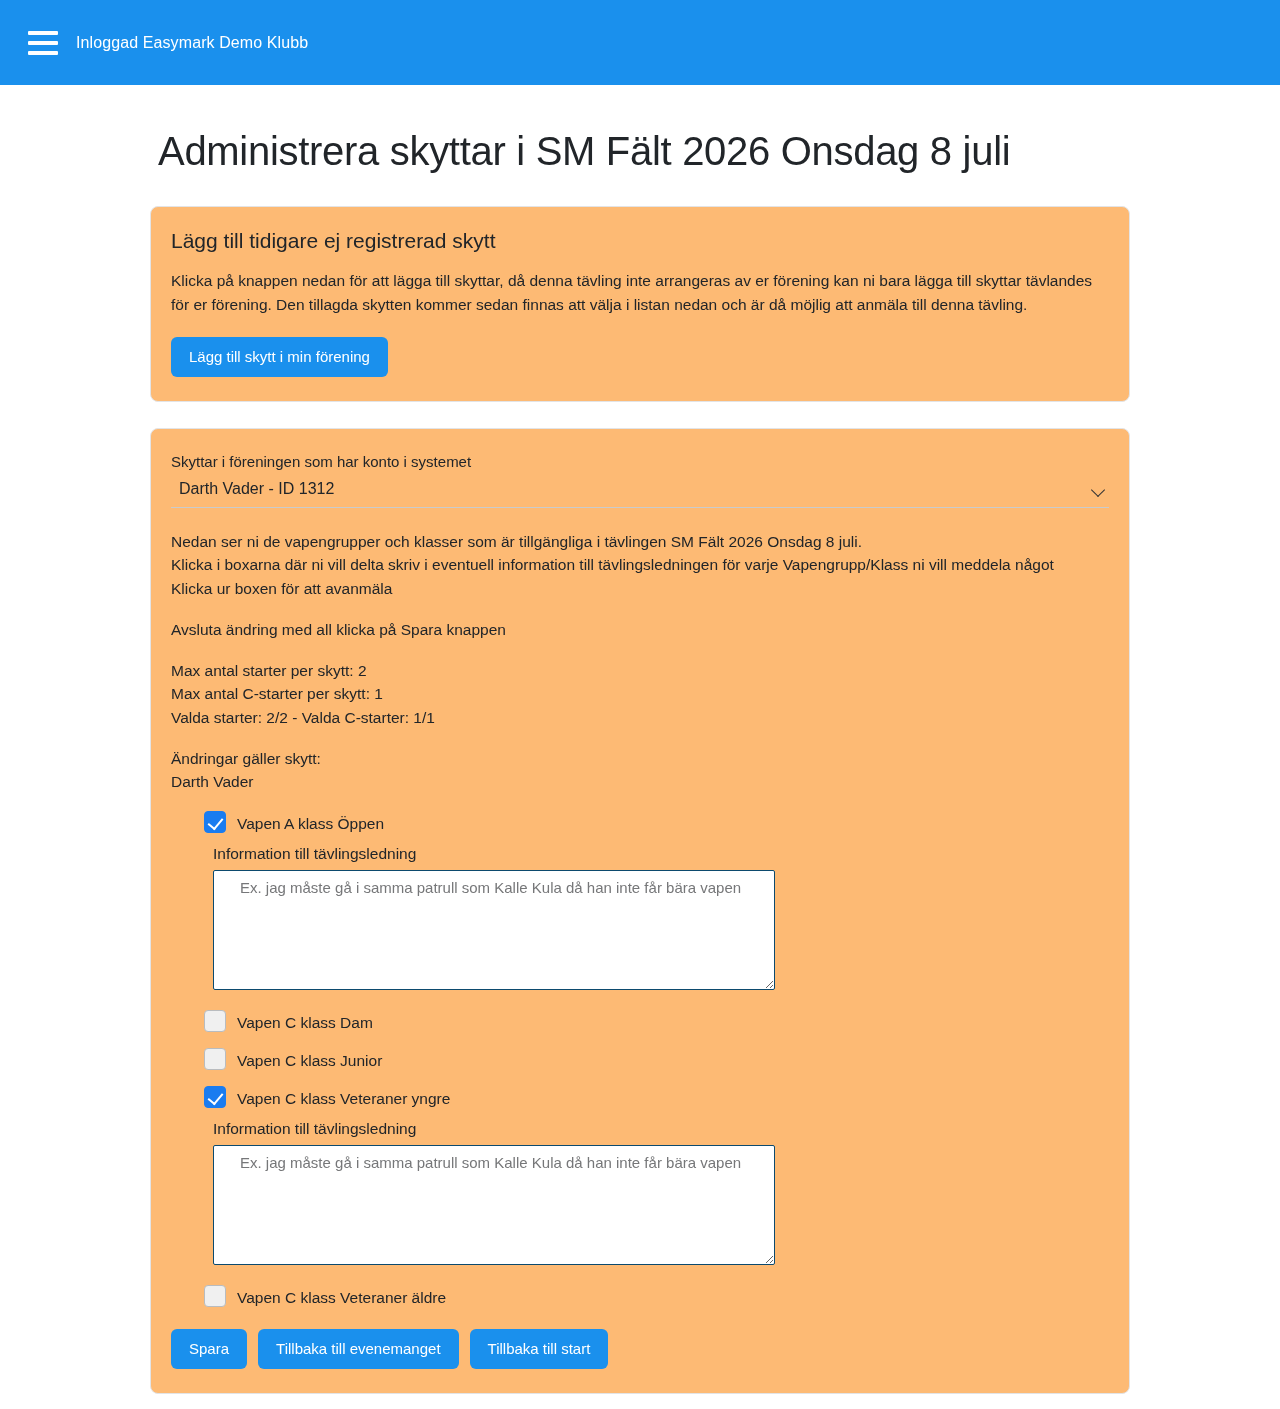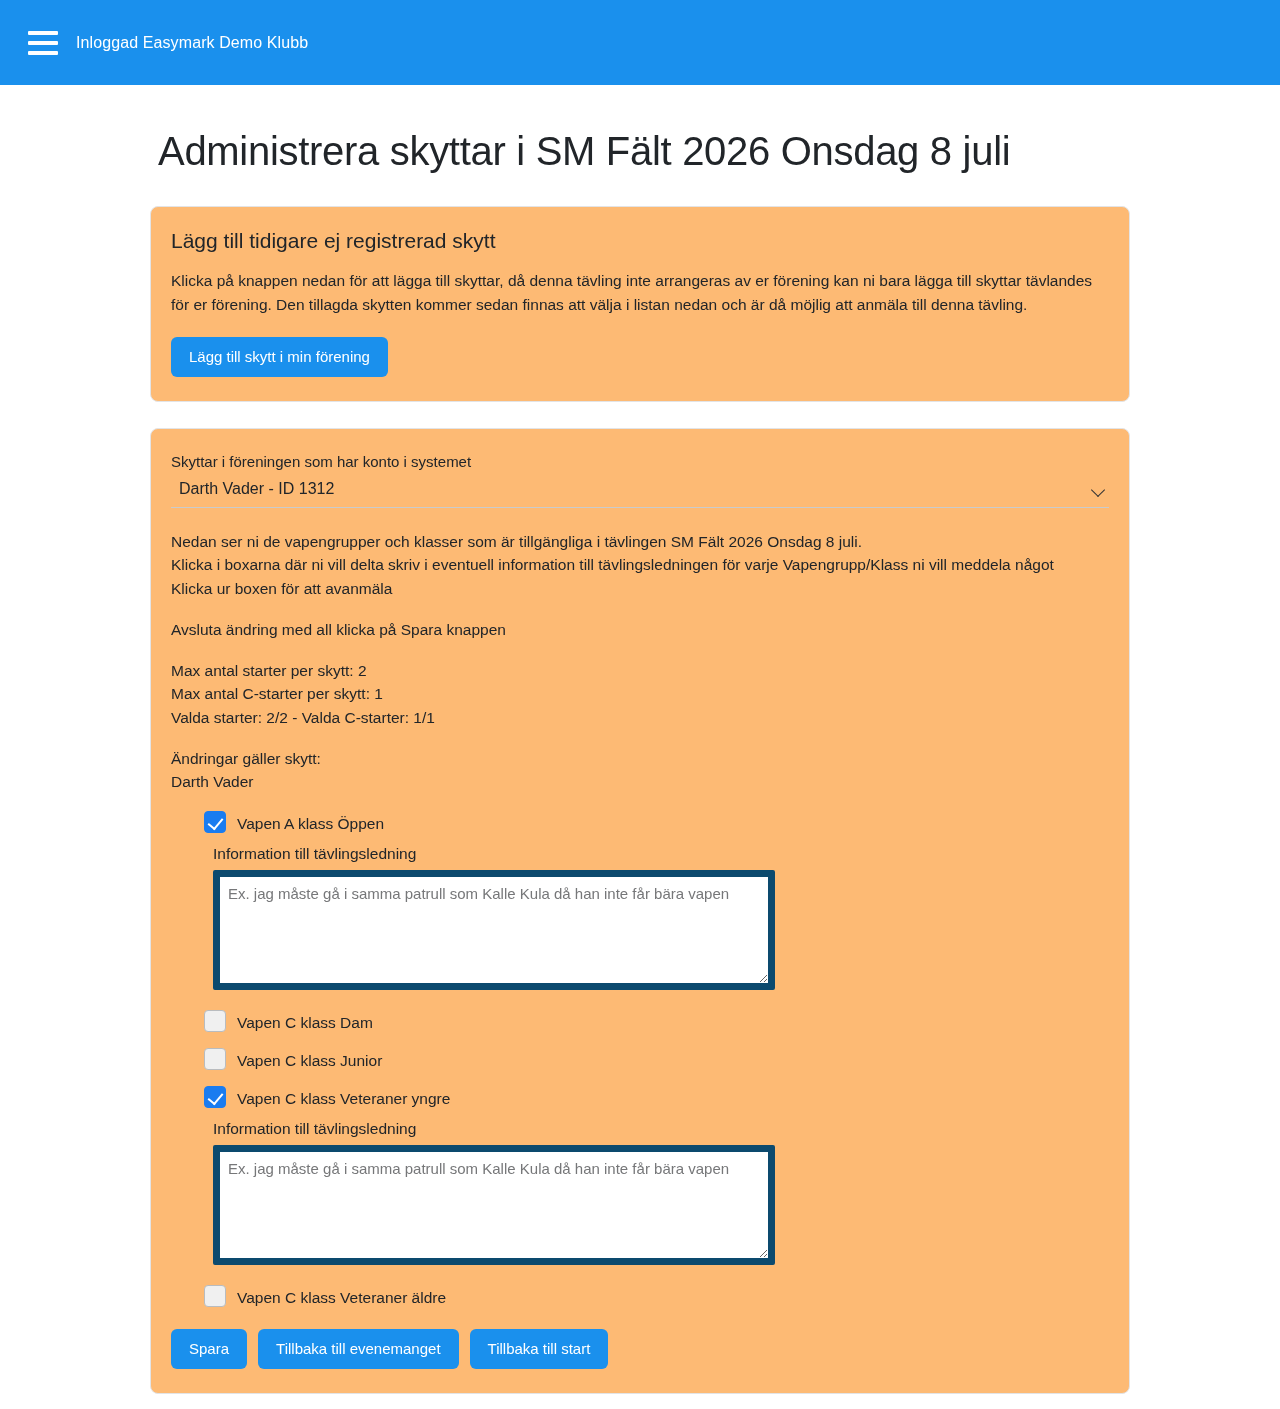--- a/index.html
+++ b/index.html
@@ -160,26 +160,26 @@
     margin: 12px 0 0 42px;
   }
   .ta-label {
     font-size: 15.5px;
     display: block;
     margin-bottom: 7px;
   }
   textarea.info-ta {
     width: 562px;
     height: 120px;
-    border: 7px solid #0c4a6e;
+    border: 1px solid #0c4a6e;
     border-radius: 2px;
     font-family: inherit;
     font-size: 15px;
     color: #212529;
-    padding: 7px 8px;
+    padding: 7px 26px;
     resize: vertical;
     line-height: 1.35;
     outline: none;
     background: #fff;
   }
   textarea.info-ta::placeholder { color: #767779; }
   .btn-row {
     display: flex;
     gap: 11px;
     margin: 22px 0 0 0;

